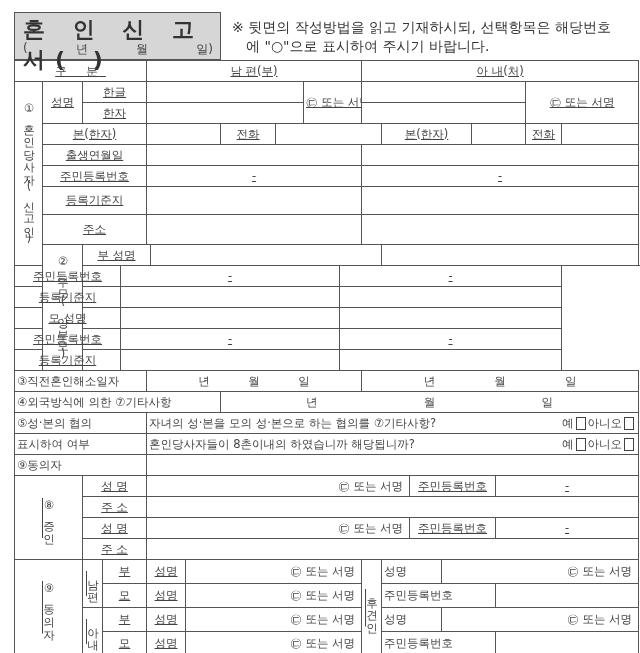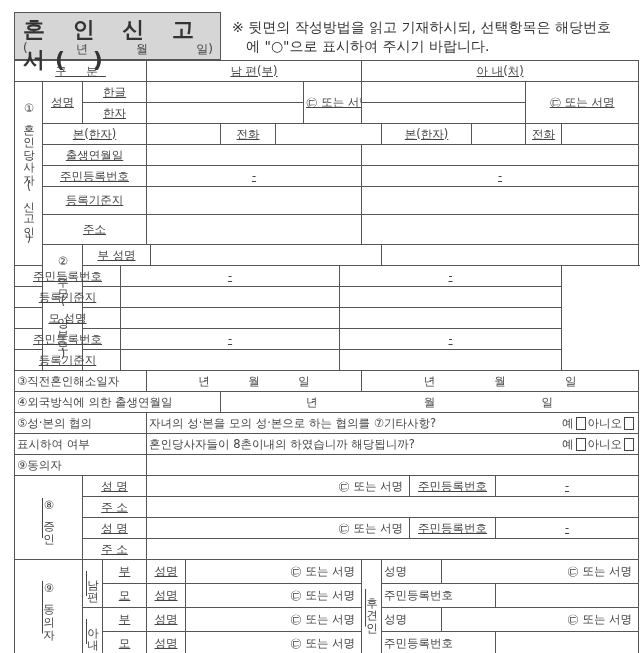--- a/index.html
+++ b/index.html
@@ -159,21 +159,21 @@
       </td>
       <td colspan="8">
         <div class="dateRow">
               <span>년</span>
               <span>월</span>
               <span>일</span>
             </div>
       </td>
     </tr>
     <tr>
-      <td colspan="8">④외국방식에 의한 출생연월일</td>
+      <td colspan="8">④외국방식에 의한 ⑦기타사항</td>
       <td colspan="13">
         <div class="dateRow">
               <span>년</span>
               <span>월</span>
               <span>일</span>
             </div>
       </td>
     </tr>
     <tr>
       <td colspan="5">⑤성·본의 협의</td>

